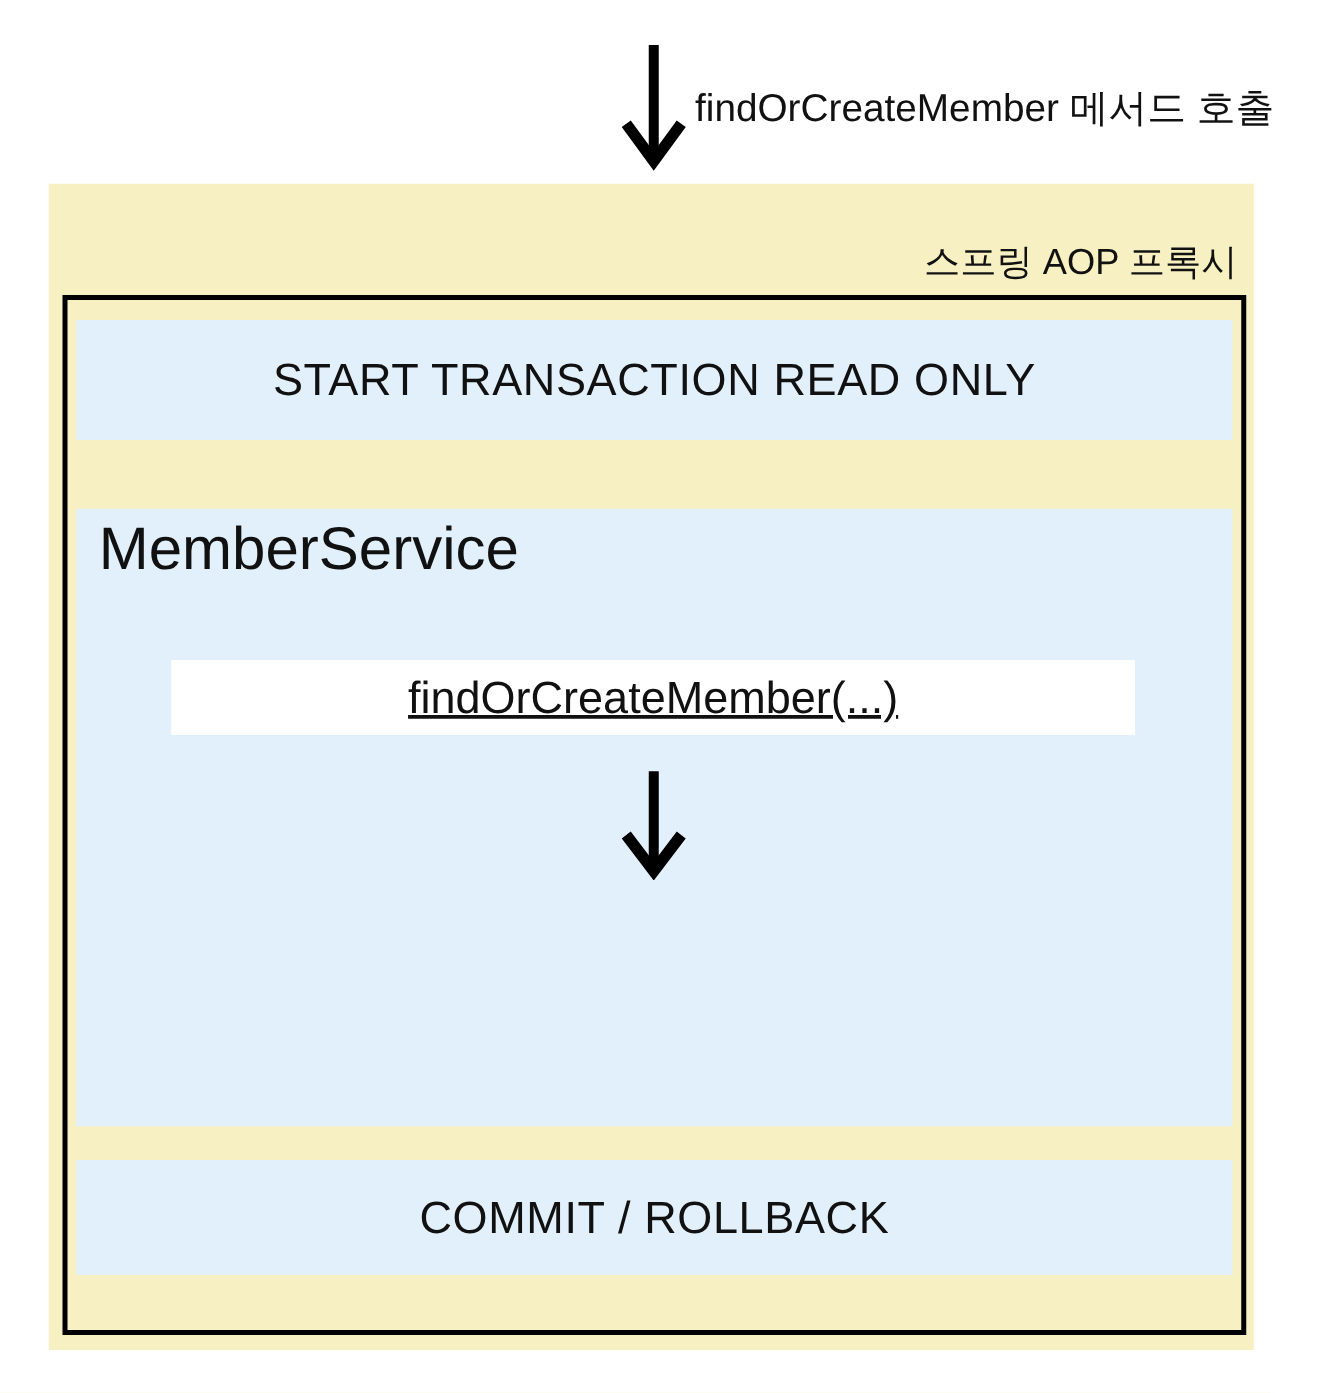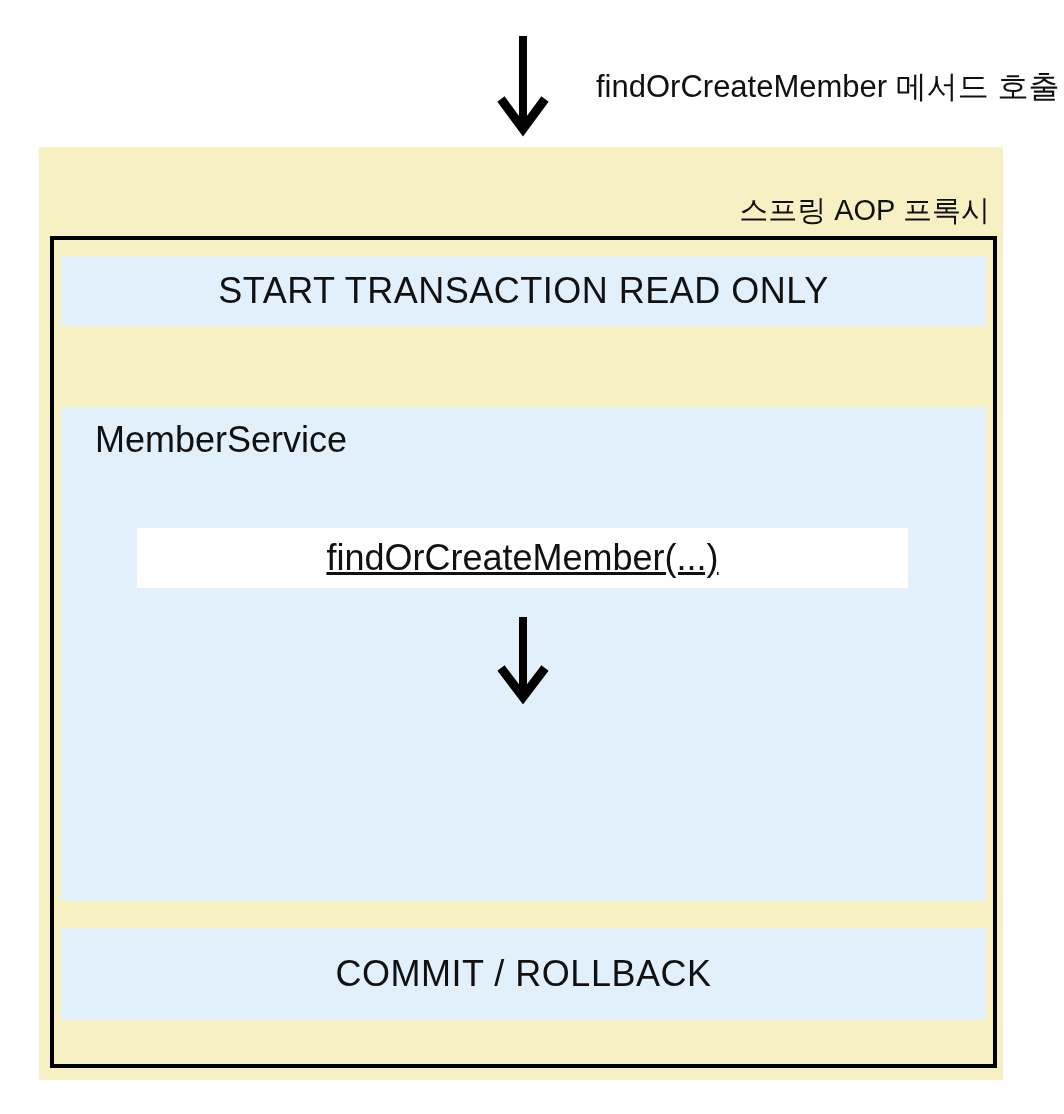--- a/index.html
+++ b/index.html
@@ -18,21 +18,20 @@
 
   
   .call-arrow {
     position: absolute; left: 497px; top: 33px;
     width: 52px; height: 104px;
   }
   .call-label {
     position: absolute; left: 556px; top: 70px;
     font-size: 31px; line-height: 34px;
     white-space: nowrap;
-    margin-left: 40px;
   }
 
   
   .proxy-box {
     position: absolute; left: 39px; top: 147px;
     width: 964px; height: 933px;
     background: var(--proxy-background, #F7F0C2);
   }
   .proxy-label {
     position: absolute; right: 13px; top: 46px;
@@ -49,27 +48,27 @@
 
   .blue-bar {
     position: absolute; left: 7px;
     width: 925px;
     background: var(--transaction-background, #E2F0FB);
   }
   .bar-center {
     display: flex; align-items: center; justify-content: center;
     font-size: 36px; letter-spacing: 0.5px;
   }
-  .start-bar  { top: 16px;  height: 70px; }
+  .start-bar  { top: 16px;  height: 96px; }
   .service-bar{ top: 167px; height: 494px; }
   .commit-bar { top: 688px; height: 92px; }
 
   .service-title {
-    position: absolute; left: 34px; top: 12px;
-    font-size: 36px; line-height: 42px;
+    position: absolute; left: 18px; top: 12px;
+    font-size: 48px; line-height: 42px;
     white-space: nowrap;
   }
   .method-box {
     position: absolute; left: 76px;
     width: 771px;
     background: var(--method-background, #FFFFFF);
     display: flex; align-items: center; justify-content: center;
     font-size: 36px;
   }
   .method-1 { top: 121px; height: 60px; text-decoration: underline; }

